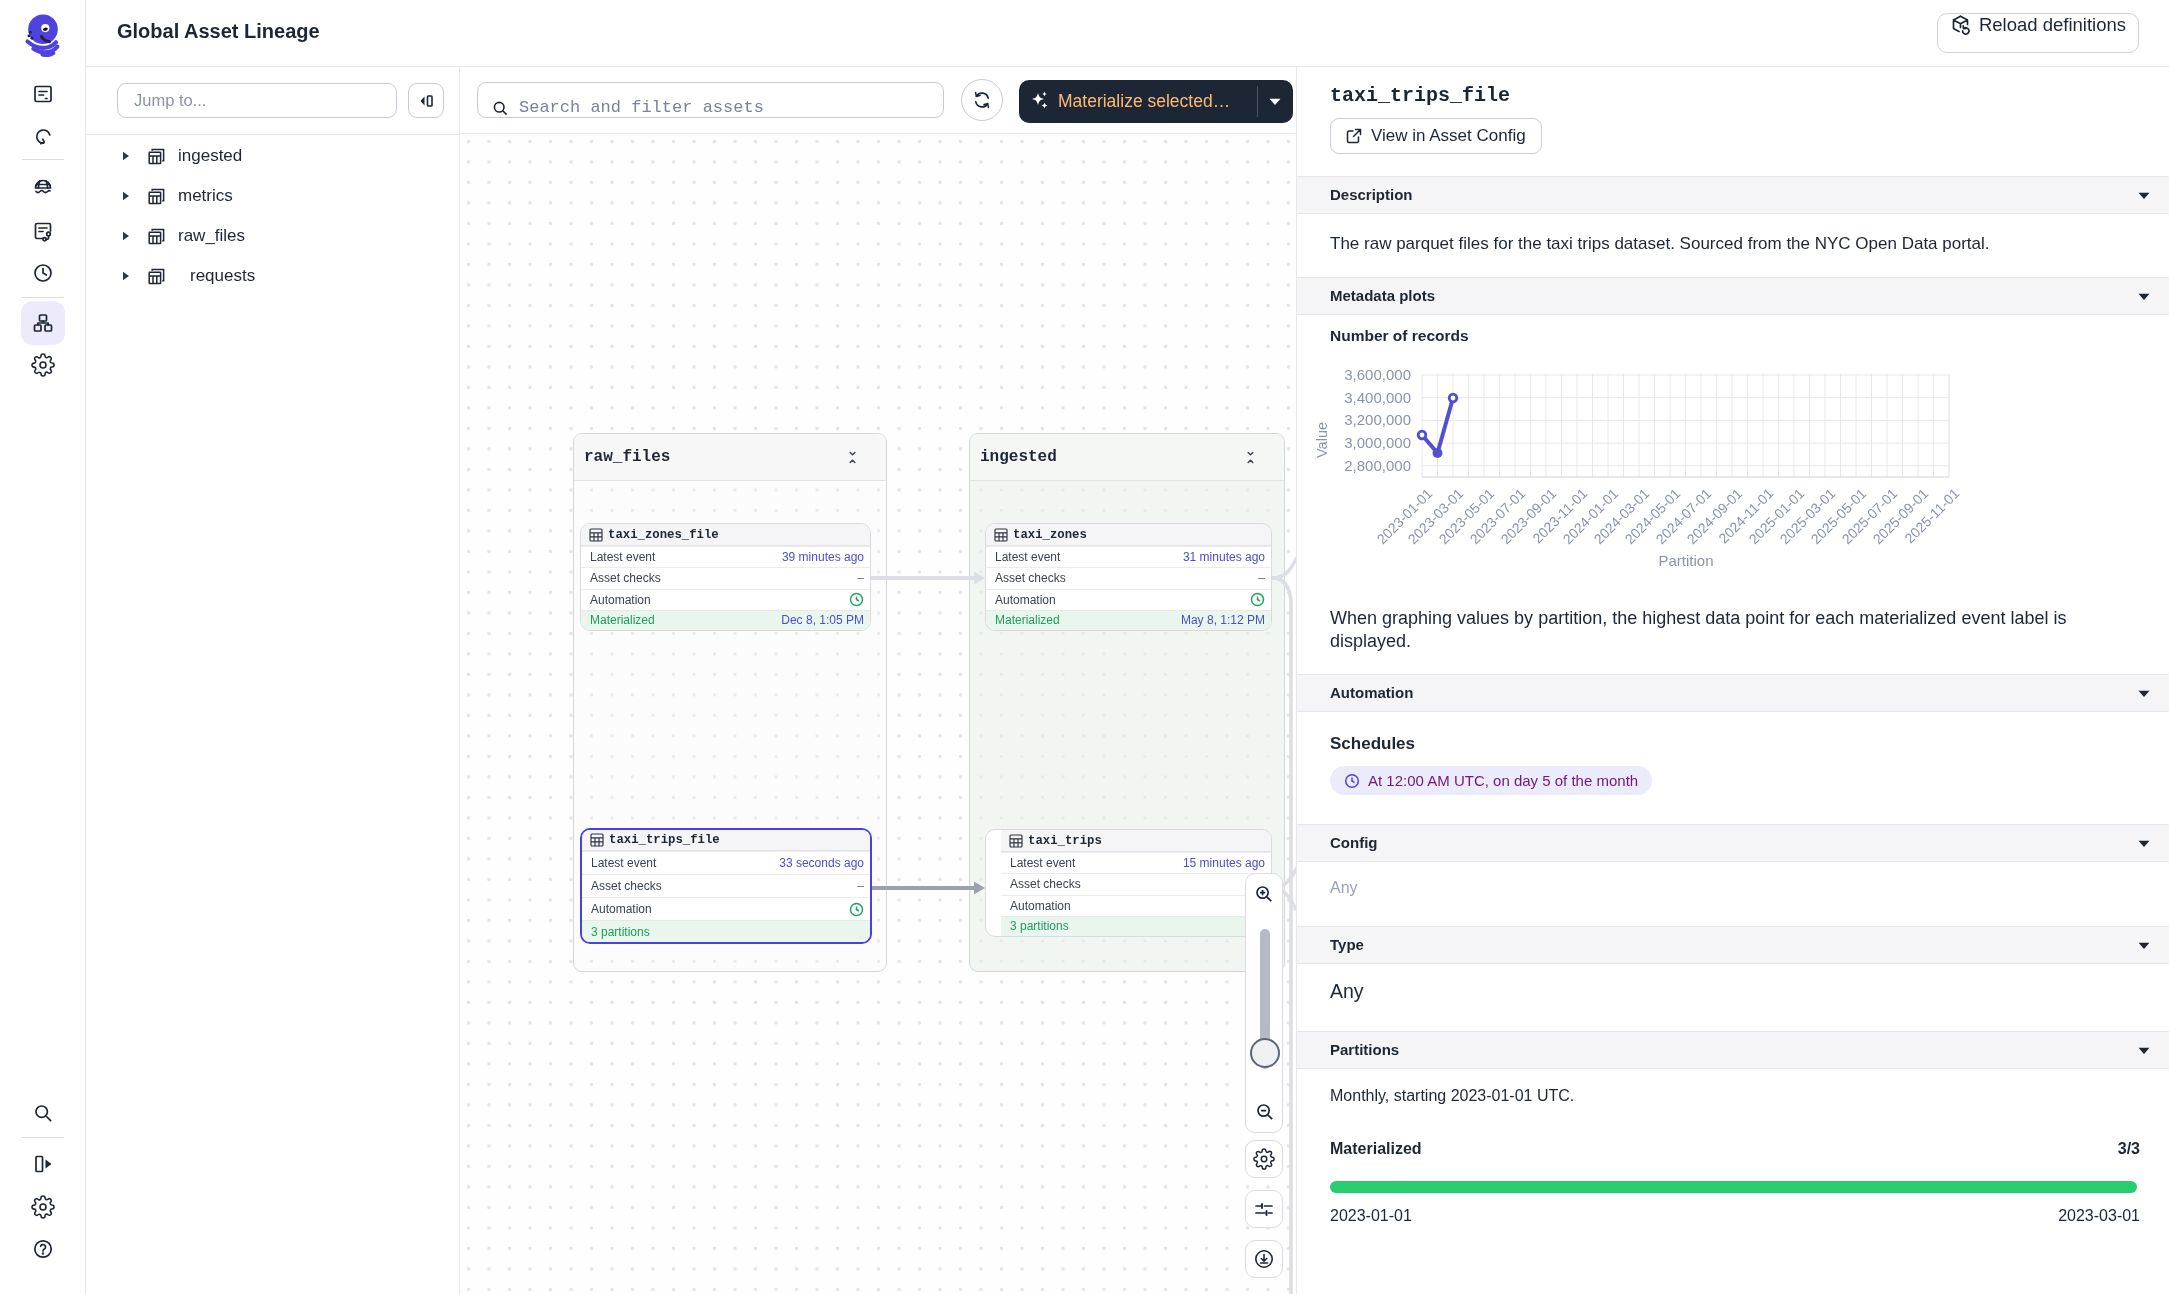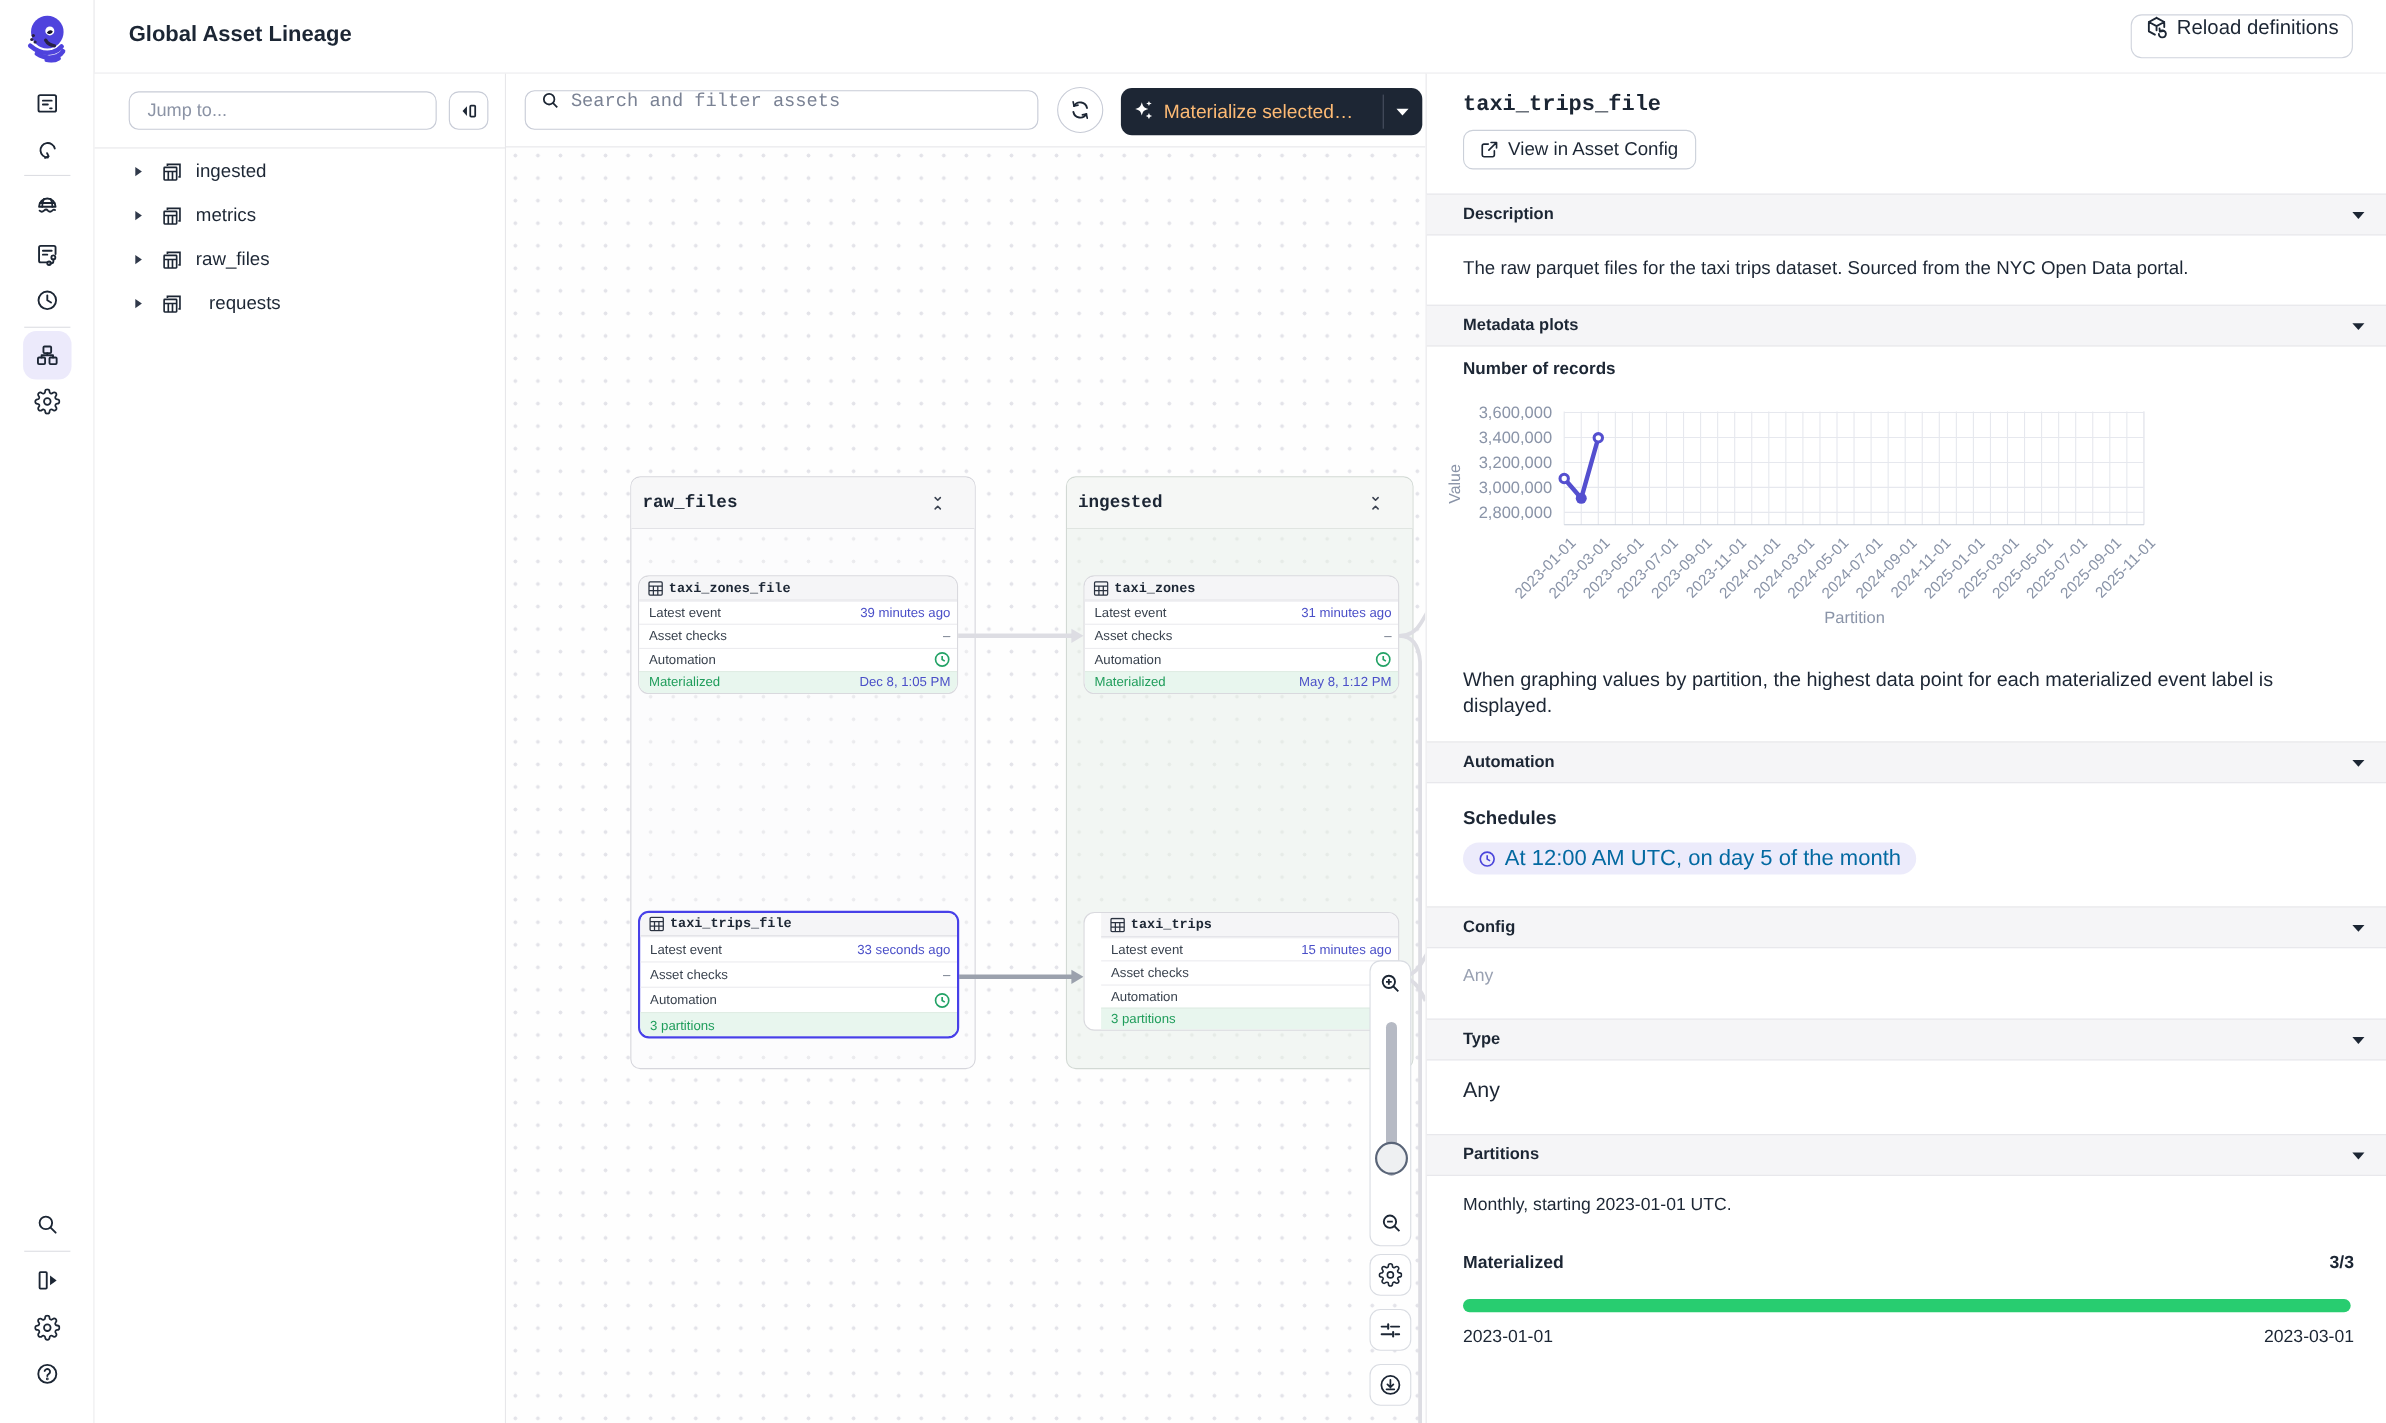--- a/index.html
+++ b/index.html
@@ -425,21 +425,21 @@
     <div class="abs" style="left:785px;top:1173px;width:38px;height:38px;background:#fff;border:1px solid #D9DCE2;border-radius:10px;">
       <svg width="22" height="22" viewBox="0 0 22 22" style="margin:7px auto 0 auto;">
           <g fill="none" stroke="#1C2634" stroke-width="1.6" stroke-linecap="round">
             <circle cx="11" cy="11" r="8.2"></circle>
             <path d="M11 6.5 V13 M8.3 10.5 L11 13.2 L13.7 10.5 M7.5 15 h7"></path>
           </g>
         </svg>
     </div>
 
     <div class="abs" style="left:0;top:0;width:836px;height:67px;background:#fff;border-bottom:1px solid #E7E7EA;">
-      <div class="abs" style="left:17px;top:15px;width:467px;height:36px;border:1px solid #C7CBD6;border-radius:9px;display:flex;align-items:flex-start;padding-left:14px;gap:10px;">
+      <div class="abs" style="left:17px;top:15px;width:467px;height:36px;border:1px solid #C7CBD6;border-radius:9px;display:flex;align-items:flex-end;padding-left:14px;gap:10px;">
         <svg width="17" height="17" viewBox="0 0 17 17">
             <g fill="none" stroke="#1C2634" stroke-width="1.6">
               <circle cx="7.2" cy="7.2" r="4.8"></circle>
               <path d="M10.8 10.8 l3.8 3.8"></path>
             </g>
           </svg>
         <span class="mono" style="color:#7A8294;font-size:17px;">Search and filter assets</span>
       </div>
       <div class="abs" style="left:501px;top:12px;width:42px;height:42px;border:1px solid #C7CBD6;border-radius:21px;">
         <svg width="20" height="20" viewBox="0 0 20 20" style="margin:10px auto 0 auto;">
@@ -580,21 +580,21 @@
         </svg>
       </div>
     <div class="abs" style="left:33px;top:667px;font-size:17px;font-weight:bold;">Schedules</div>
     <div class="abs" style="left:33px;top:699px;height:29px;background:#ECEBFB;border-radius:15px;display:flex;align-items:center;padding:0 14px;gap:8px;">
       <svg width="16" height="16" viewBox="0 0 16 16">
           <g fill="none" stroke="#4B45DB" stroke-width="1.5">
             <circle cx="8" cy="8" r="6.3"></circle>
             <path d="M8 4.6 V8 l2.6 1.6"></path>
           </g>
         </svg>
-      <span style="color:#0369a1;font-size:20px;">At 12:00 AM UTC, on day 5 of the month</span>
+      <span style="color:#701a75;font-size:15px;">At 12:00 AM UTC, on day 5 of the month</span>
     </div>
 
     <div class="secbar" style="top:757px;">
         <span class="t">Config</span>
         <svg width="12" height="8" viewBox="0 0 12 8">
           <path d="M0.5 0.8 L6 7 L11.5 0.8 z" fill="#1C2634"></path>
         </svg>
       </div>
     <div class="abs" style="left:33px;top:812px;font-size:16px;color:#99A1B2;">Any</div>
 

